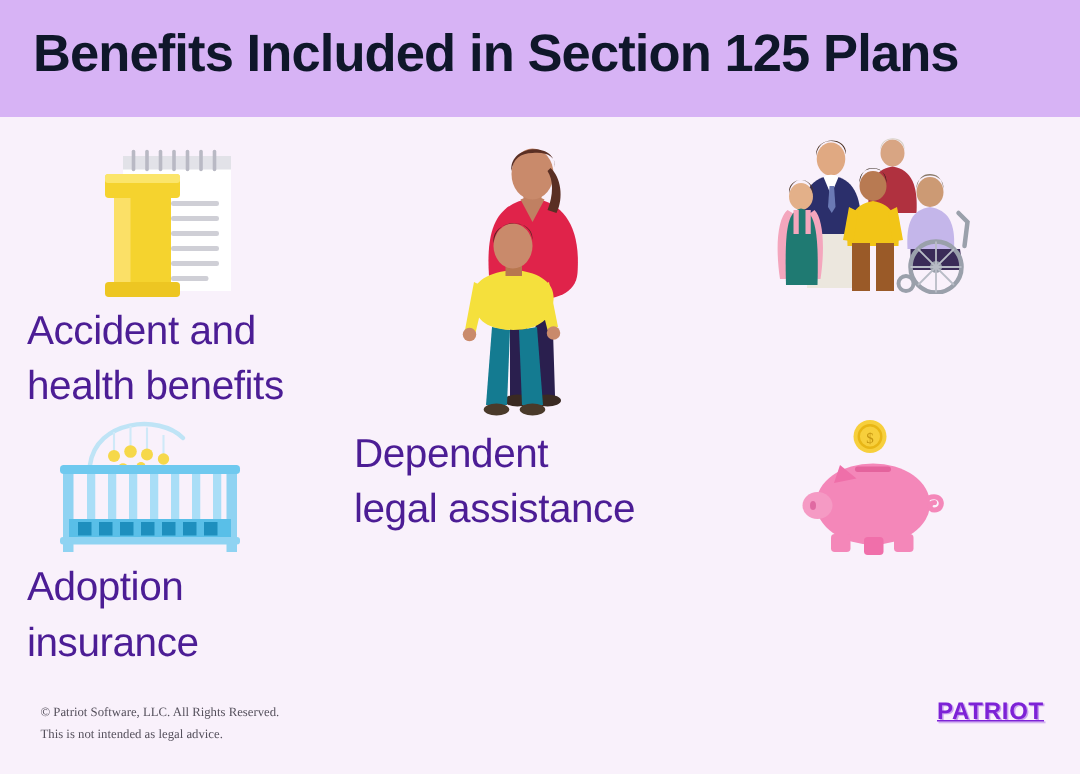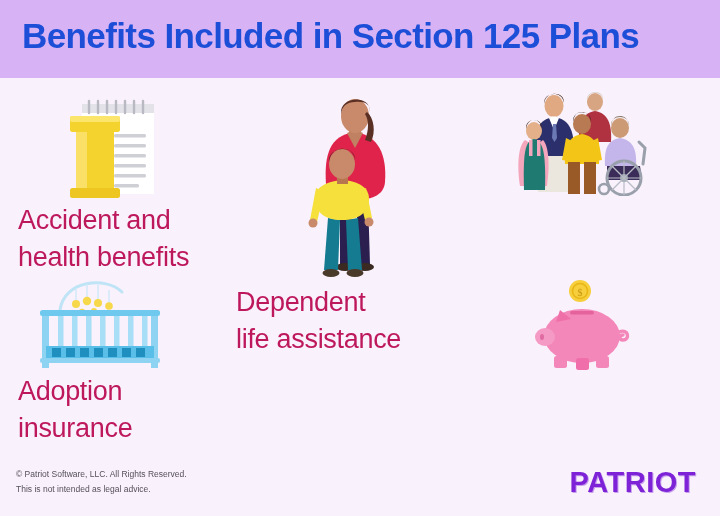--- a/index.html
+++ b/index.html
@@ -33,33 +33,33 @@
   }
   #page-title {
     position: absolute;
     left: 22px;
     top: 16px;
     width: 680px;
     font-family: "Liberation Sans", sans-serif;
     font-weight: bold;
     font-size: 35px;
     letter-spacing: -0.6px;
-    color: #1d4ed8;
+    color: #0f172a;
     white-space: nowrap;
   }
 
   
   .benefit {
     position: absolute;
   }
   .benefit-label {
     font-family: "Liberation Sans", sans-serif;
     font-size: 27px;
     line-height: 37px;
-    color: #be185d;
+    color: #4c1d95;
     letter-spacing: -0.3px;
     white-space: pre-line;
   }
   .art {
     position: absolute;
   }
 
   
   #art-pill { left: 48px; top: 96px; width: 120px; height: 106px; }
 
@@ -85,38 +85,39 @@
   
   #footer {
     position: absolute;
     left: 0;
     bottom: 0;
     width: 720px;
     height: 58px;
   }
   #footer-text {
     position: absolute;
-    left: 16px;
+    left: 27px;
     top: 9px;
-    font-family: Liberation Sans, sans-serif;
+    font-family: Liberation Serif, serif;
     font-size: 8.5px;
     line-height: 15px;
     color: #55505c;
   }
   #footer-line-1, #footer-line-2 { display: block; }
   #brand-logo {
     position: absolute;
     right: 24px;
     top: 8px;
     font-family: "Liberation Sans", sans-serif;
     font-weight: bold;
-    font-size: 29px;
+    font-size: 16px;
     letter-spacing: 0.5px;
     color: #7d22d6;
     text-shadow: 1px 1px 0 #c8a0ee;
+    text-decoration: underline;
   }
 </style>
 </head>
 <body>
 
 <div id="infographic">
 
   <div id="header-band">
     <div id="page-title">Benefits Included in Section 125 Plans</div>
   </div>
@@ -336,21 +337,21 @@
 health benefits</div>
   </div>
 
   <div class="benefit" id="benefit-adoption">
     <div class="benefit-label">Adoption
 insurance</div>
   </div>
 
   <div class="benefit" id="benefit-dependent">
     <div class="benefit-label">Dependent
-life assistance</div>
+legal assistance</div>
   </div>
 
 
 
   <div id="footer">
     <div id="footer-text">
       <span id="footer-line-1">© Patriot Software, LLC. All Rights Reserved.</span>
       <span id="footer-line-2">This is not intended as legal advice.</span>
     </div>
     <div id="brand-logo">PATRIOT</div>

